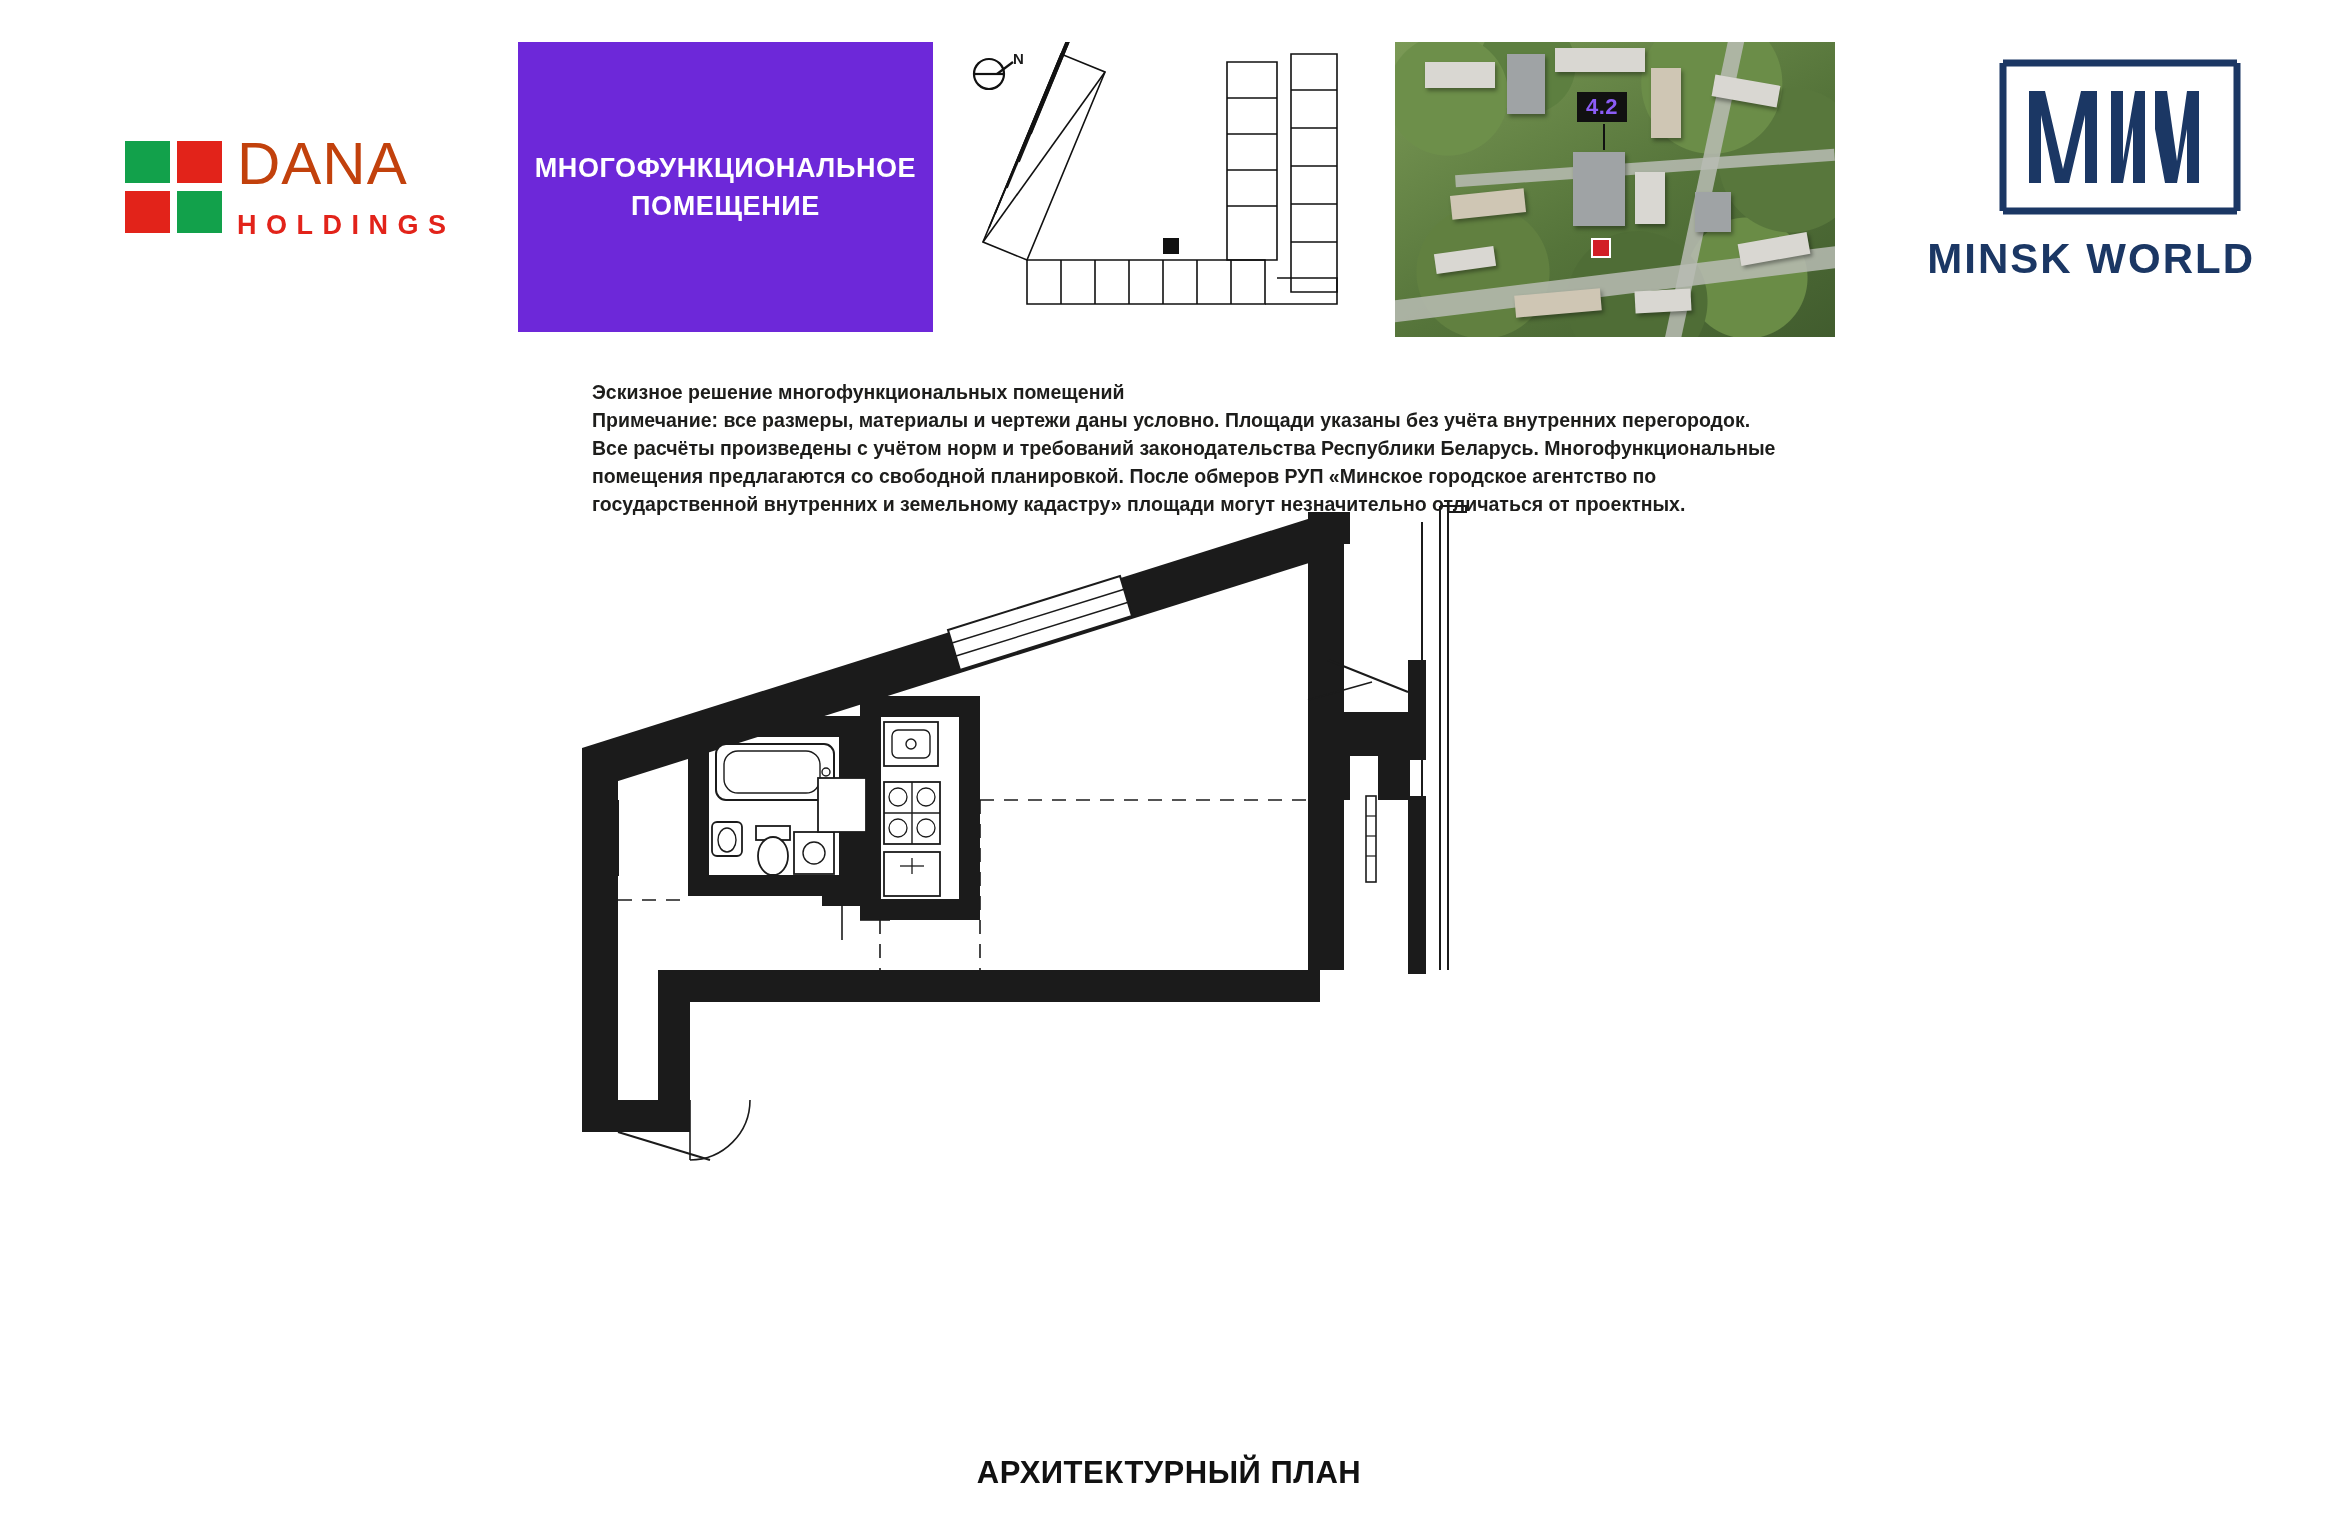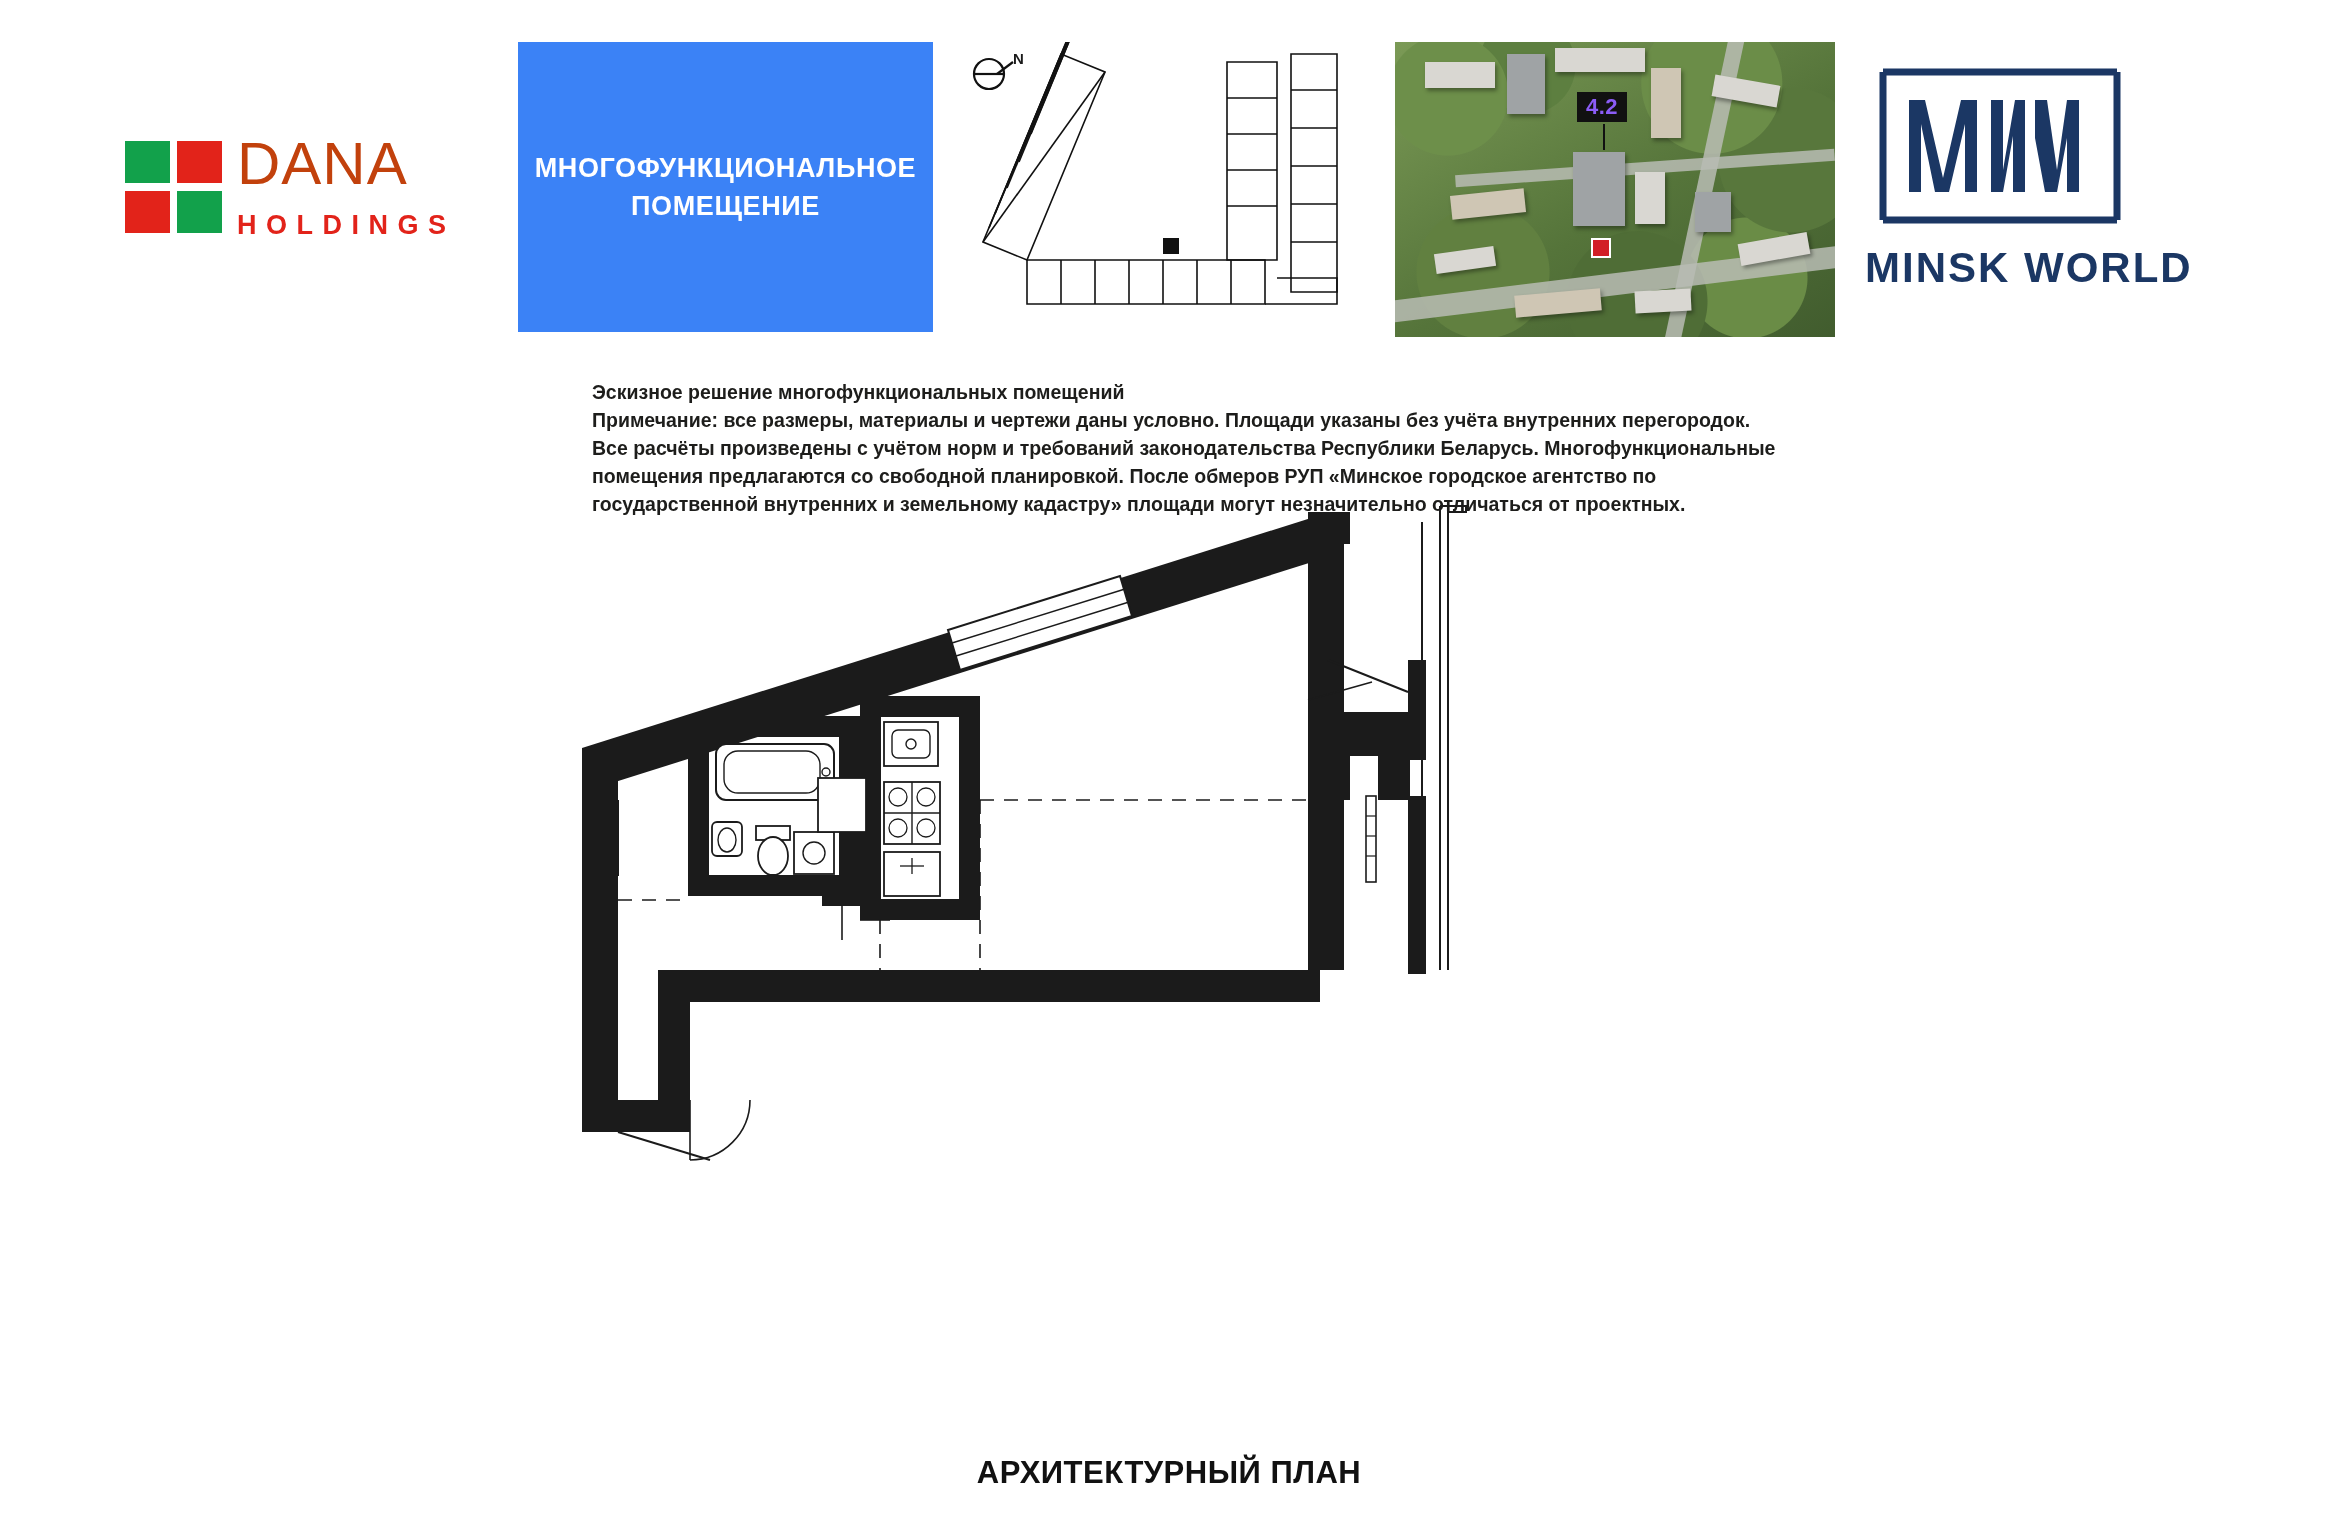--- a/index.html
+++ b/index.html
@@ -69,21 +69,21 @@
     color: #e2231a;
   }
 
   
   .title-box {
     position: absolute;
     left: 518px;
     top: 42px;
     width: 415px;
     height: 290px;
-    background: #3b82f6;
+    background: #6d28d9;
     color: #ffffff;
     display: flex;
     align-items: center;
     justify-content: center;
     text-align: center;
   }
   .title-box-text {
     font-size: 27px;
     font-weight: bold;
     letter-spacing: 0.6px;
@@ -172,24 +172,24 @@
     top: 196px;
     width: 16px; height: 16px;
     background: #d21f26;
     border: 2px solid #fff;
   }
 
   
   .mw-logo {
     position: absolute;
     left: 1865px;
-    top: 66px;
+    top: 57px;
     width: 390px;
     height: 240px;
-    text-align: left;
+    text-align: right;
   }
   .mw-mark { margin: 0 auto; }
   .mw-text {
     margin-top: 14px;
     font-size: 42px;
     font-weight: bold;
     letter-spacing: 2px;
     color: #1b3764;
   }
 

